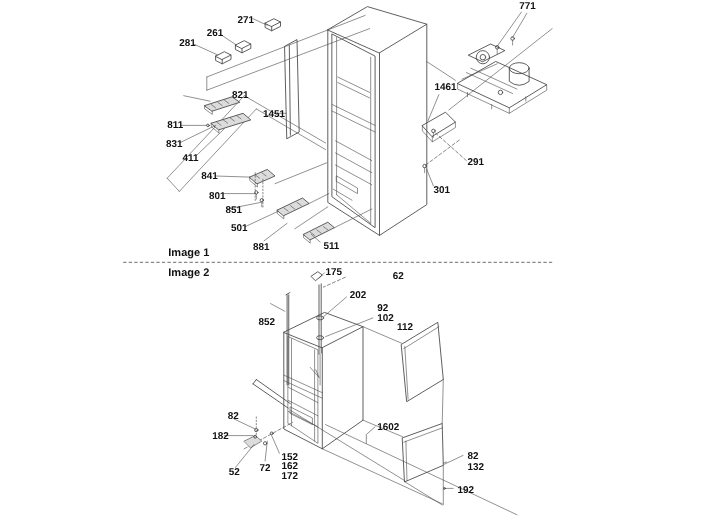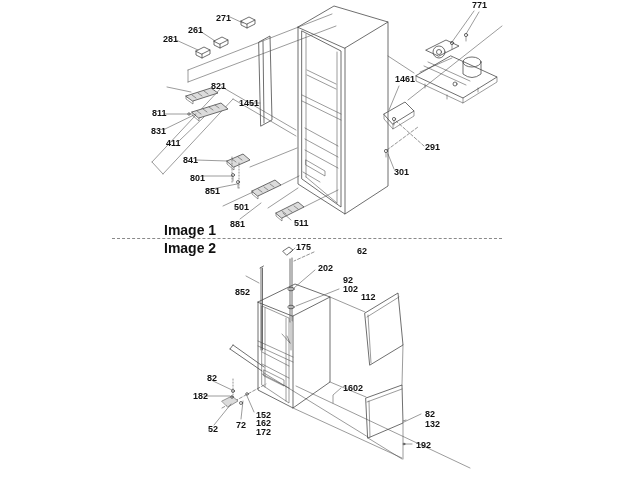--- a/index.html
+++ b/index.html
@@ -20,21 +20,21 @@
   }
   .art .filled{fill:var(--part-fill);}
   .art .dashed{stroke-dasharray:3 2;stroke-width:.6;}
   .art .dotted{stroke-dasharray:1.2 1.8;stroke-width:.6;}
   .art .thin{stroke-width:.55;}
   .part-label{
     position:absolute;font-size:9px;font-weight:bold;color:var(--label-color);
     line-height:8px;white-space:nowrap;
   }
   .caption{
-    position:absolute;font-size:14px;font-weight:bold;color:var(--label-color);line-height:9px;margin-left:11px;
+    position:absolute;font-size:10px;font-weight:bold;color:var(--label-color);line-height:9px;
   }
   #caption-image1{left:153px;top:226px;}
   #caption-image2{left:153px;top:244px;}
   #divider{
     position:absolute;left:112px;top:238px;width:390px;height:0;
     border-top:1px dashed var(--divider-color);
   }
 </style>
 </head>
 <body>
@@ -231,21 +231,21 @@
       <div class="part-label" style="left: 216px; top: 14px;">271</div>
       <div class="part-label" style="left: 188px; top: 26px;">261</div>
       <div class="part-label" style="left: 163px; top: 35px;">281</div>
       <div class="part-label" style="left: 163px; top: 82px; margin-left: 48px;">821</div>
       <div class="part-label" style="left: 152px; top: 109px;">811</div>
       <div class="part-label" style="left: 151px; top: 127px;">831</div>
       <div class="part-label" style="left: 166px; top: 139px;">411</div>
       <div class="part-label" style="left: 183px; top: 156px;">841</div>
       <div class="part-label" style="left: 190px; top: 174px;">801</div>
       <div class="part-label" style="left: 193px; top: 187px; padding-left: 12px;">851</div>
-      <div class="part-label" style="left: 210px; top: 203px; margin-left: 24px;">501</div>
+      <div class="part-label" style="left: 210px; top: 203px;">501</div>
       <div class="part-label" style="left: 230px; top: 220px;">881</div>
       <div class="part-label" style="left: 294px; top: 219px;">511</div>
       <div class="part-label" style="left: 239px; top: 99px;">1451</div>
       <div class="part-label" style="left: 472px; top: 1px; text-align: center;">771</div>
       <div class="part-label" style="left: 395px; top: 75px;">1461</div>
       <div class="part-label" style="left: 425px; top: 143px;">291</div>
       <div class="part-label" style="left: 394px; top: 168px;">301</div>
     </div>
   <div id="labels-image2">
       <div class="part-label" style="left: 296px; top: 243px;">175</div>

